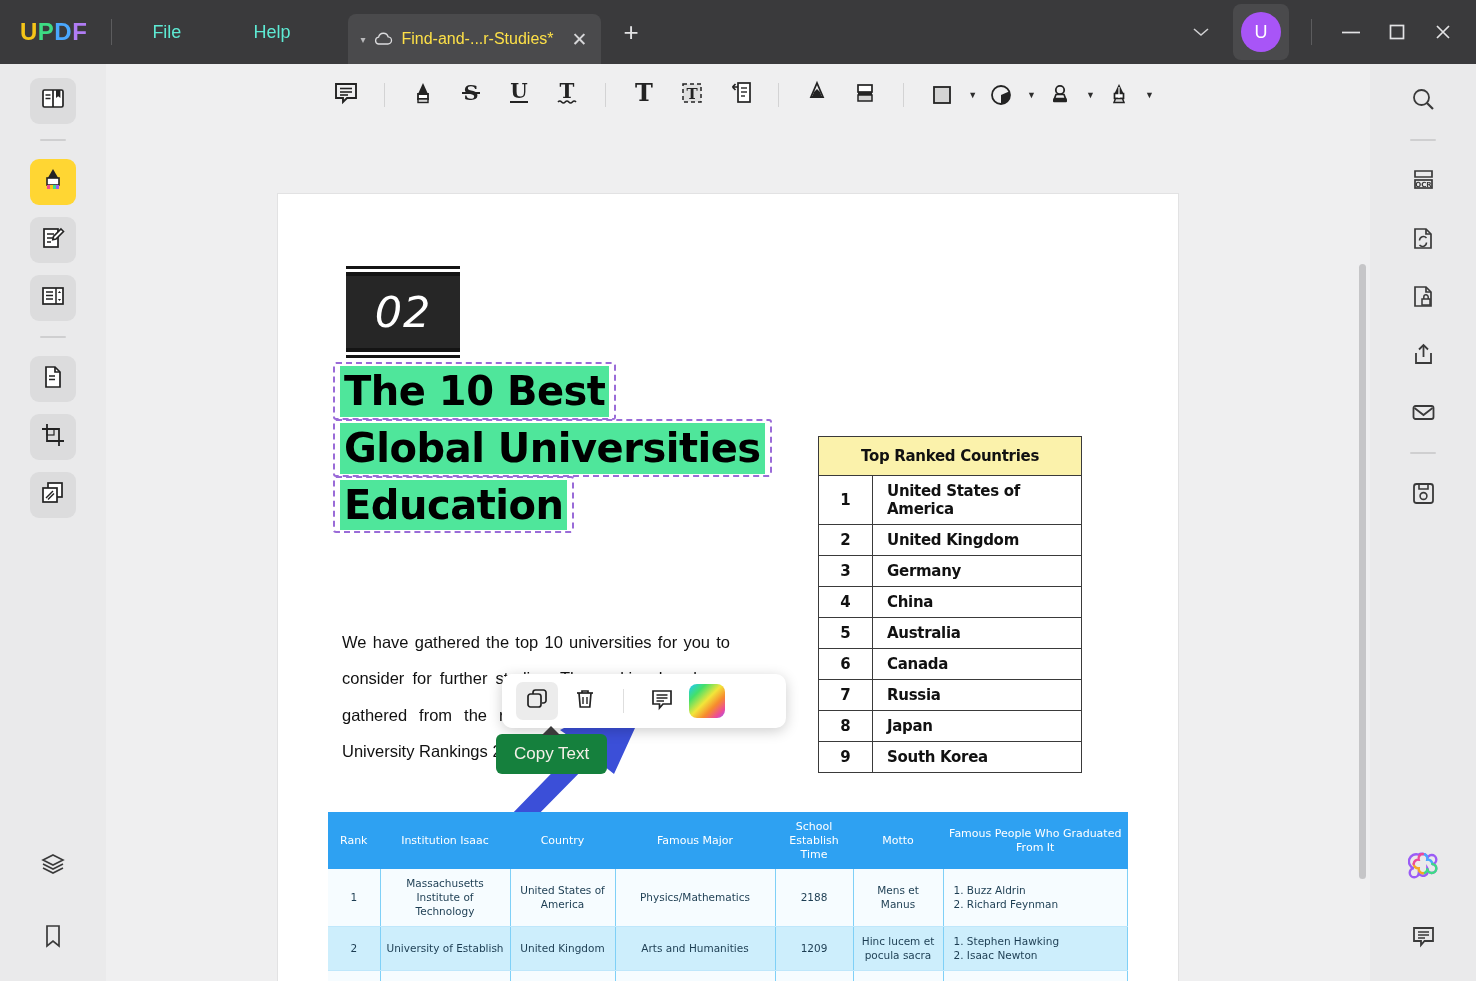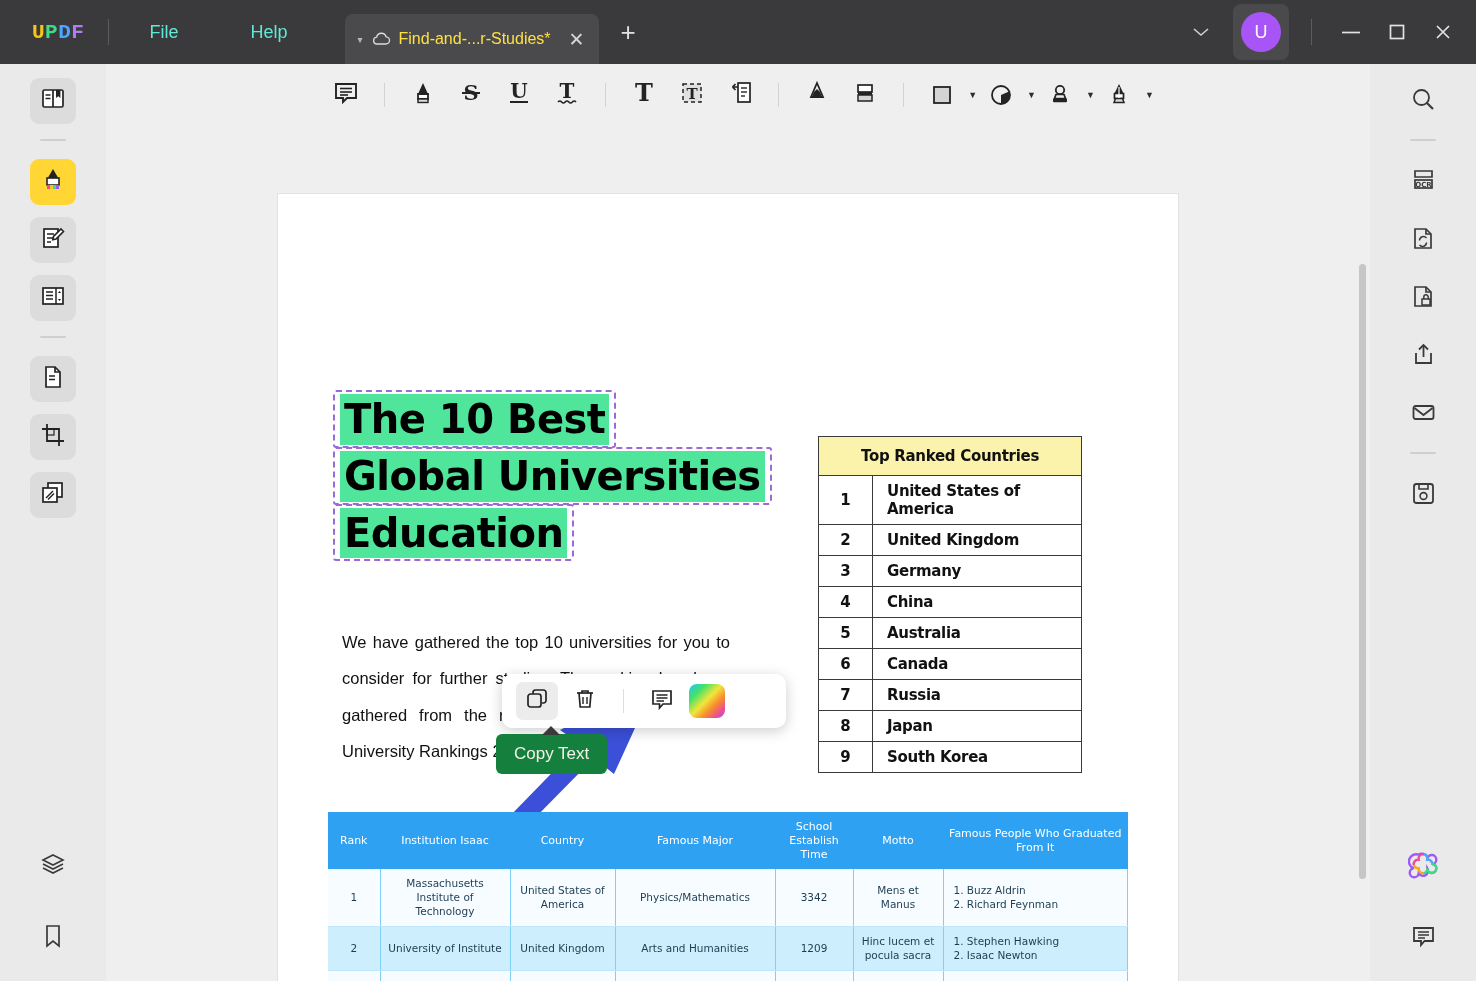--- a/index.html
+++ b/index.html
@@ -9,21 +9,21 @@
     overflow: hidden;
     background: #f2f2f2;
   }
   #app { position: relative; width: 1476px; height: 981px; }
 
   
   .titlebar {
     position: absolute; top: 0; left: 0; width: 1476px; height: 64px;
     background: #3a3a3c; display: flex; align-items: center;
   }
-  .logo { margin-left: 32px; font-size: 21px; font-weight: bold; letter-spacing: .5px; font-family: Liberation Mono, monospace; }
+  .logo { margin-left: 20px; font-size: 24px; font-weight: bold; letter-spacing: .5px; }
   .logo span.u { color: #f5c518; }
   .logo span.p { color: #3ddc84; }
   .logo span.d { color: #4aa8ff; }
   .logo span.f { color: #b07cf5; }
   .vdiv-dark { width: 1px; height: 26px; background: #5c5c5e; margin: 0 24px; }
   .menu-item {
     color: #5eead4; font-size: 18px; padding: 6px 16px; border-radius: 5px; cursor: default;
   }
   .menu-item + .menu-item { margin-left: 40px; }
   .tab {
@@ -103,21 +103,21 @@
     border-top: 4px solid #141414; border-bottom: 4px solid #141414;
     letter-spacing: 1px;
   }
   .numbox::before, .numbox::after {
     content: ""; position: absolute; left: 0; width: 114px; height: 3px; background: #141414;
   }
   .numbox::before { top: -10px; }
   .numbox::after { bottom: -10px; }
 
   
-  .title-block { position: absolute; left: 62px; top: 200px; width: 476px; }
+  .title-block { position: absolute; left: 62px; top: 172px; width: 476px; }
   .tline { position: relative; display: block; margin-bottom: 6px; width: fit-content; }
   .tline .hl {
     background: #4fe69b; color: #000; font-size: 40px; font-weight: 700;
     font-family: "DejaVu Sans", sans-serif; letter-spacing: -.5px; line-height: 1.22;
     padding: 1px 4px; display: inline-block;
   }
   .tline::after {
     content: ""; position: absolute; left: -7px; top: -4px; right: -7px; bottom: -3px;
     border: 2px dashed #9a6bd8; border-radius: 3px; pointer-events: none;
   }
@@ -467,20 +467,21 @@
               <line x1="14" y1="6" x2="14" y2="17" stroke="#fff" stroke-width="1.2"></line>
             </svg>
         </span>
         <span class="tool-caret">▼</span>
       </div>
     </div>
 
     <div class="docarea">
       <div class="page">
 
+        <div class="numbox">02</div>
 
         <div class="title-block">
           <span class="tline"><span class="hl">The 10 Best</span></span>
           <span class="tline"><span class="hl">Global Universities</span></span>
           <span class="tline"><span class="hl">Education</span></span>
         </div>
 
         <div class="para">We have gathered the top 10 universities for you to consider for further studies. The ranking has been gathered from the reliable source of QS World University Rankings 2023.</div>
 
         <svg class="arrow" width="240" height="230" viewBox="0 0 240 230">
@@ -544,27 +545,27 @@
               <th style="width:90px">Motto</th>
               <th>Famous People Who Graduated From It</th>
             </tr>
           </thead>
           <tbody id="utable-body">
               <tr class="odd">
                 <td class="rk">1</td>
                 <td>Massachusetts Institute of Technology</td>
                 <td>United States of America</td>
                 <td>Physics/Mathematics</td>
-                <td>3342</td>
+                <td>2188</td>
                 <td>Mens et Manus</td>
                 <td class="ppl">1. Buzz Aldrin<br>2. Richard Feynman</td>
               </tr>
               <tr class="even">
                 <td class="rk">2</td>
-                <td>University of Institute</td>
+                <td>University of Establish</td>
                 <td>United Kingdom</td>
                 <td>Arts and Humanities</td>
                 <td>1209</td>
                 <td>Hinc lucem et pocula sacra</td>
                 <td class="ppl">1. Stephen Hawking<br>2. Isaac Newton</td>
               </tr>
               <tr class="odd">
                 <td class="rk">3</td>
                 <td>Sta</td>
                 <td></td>

